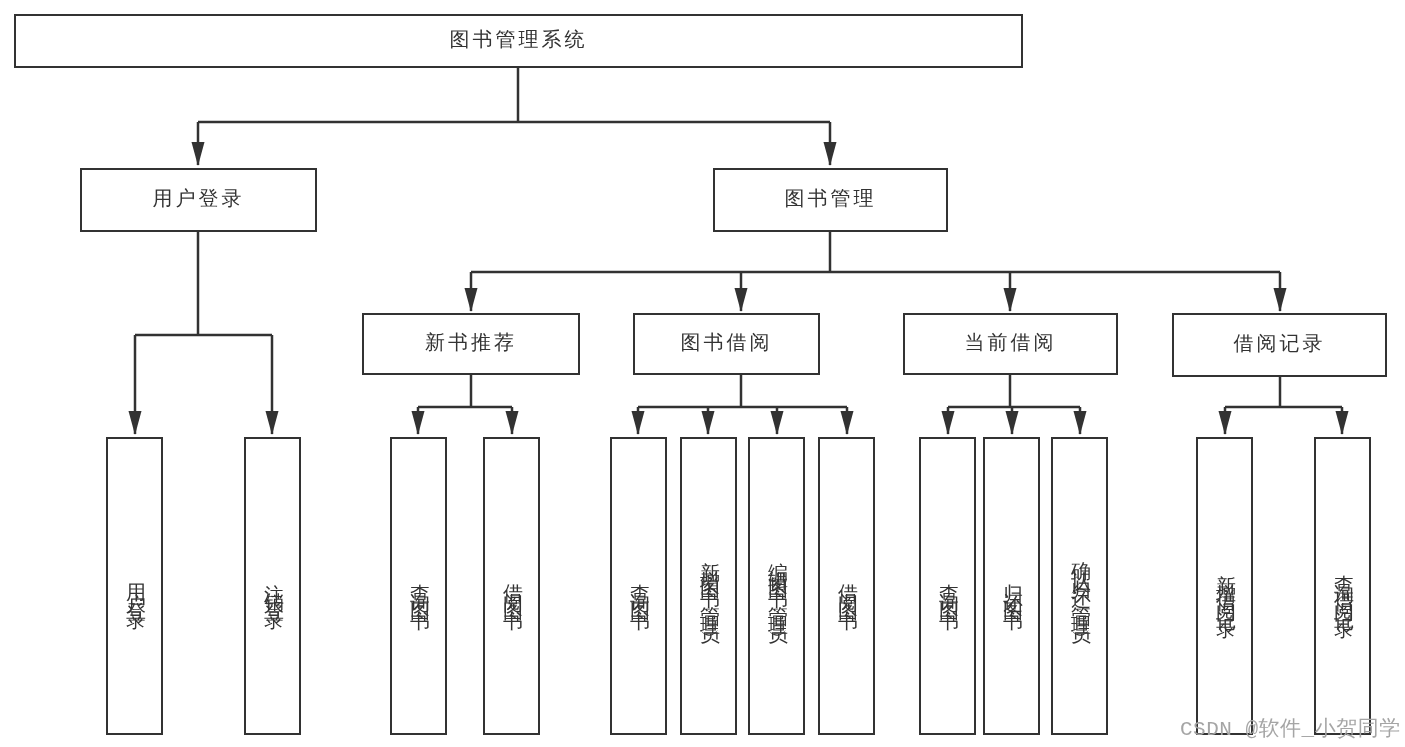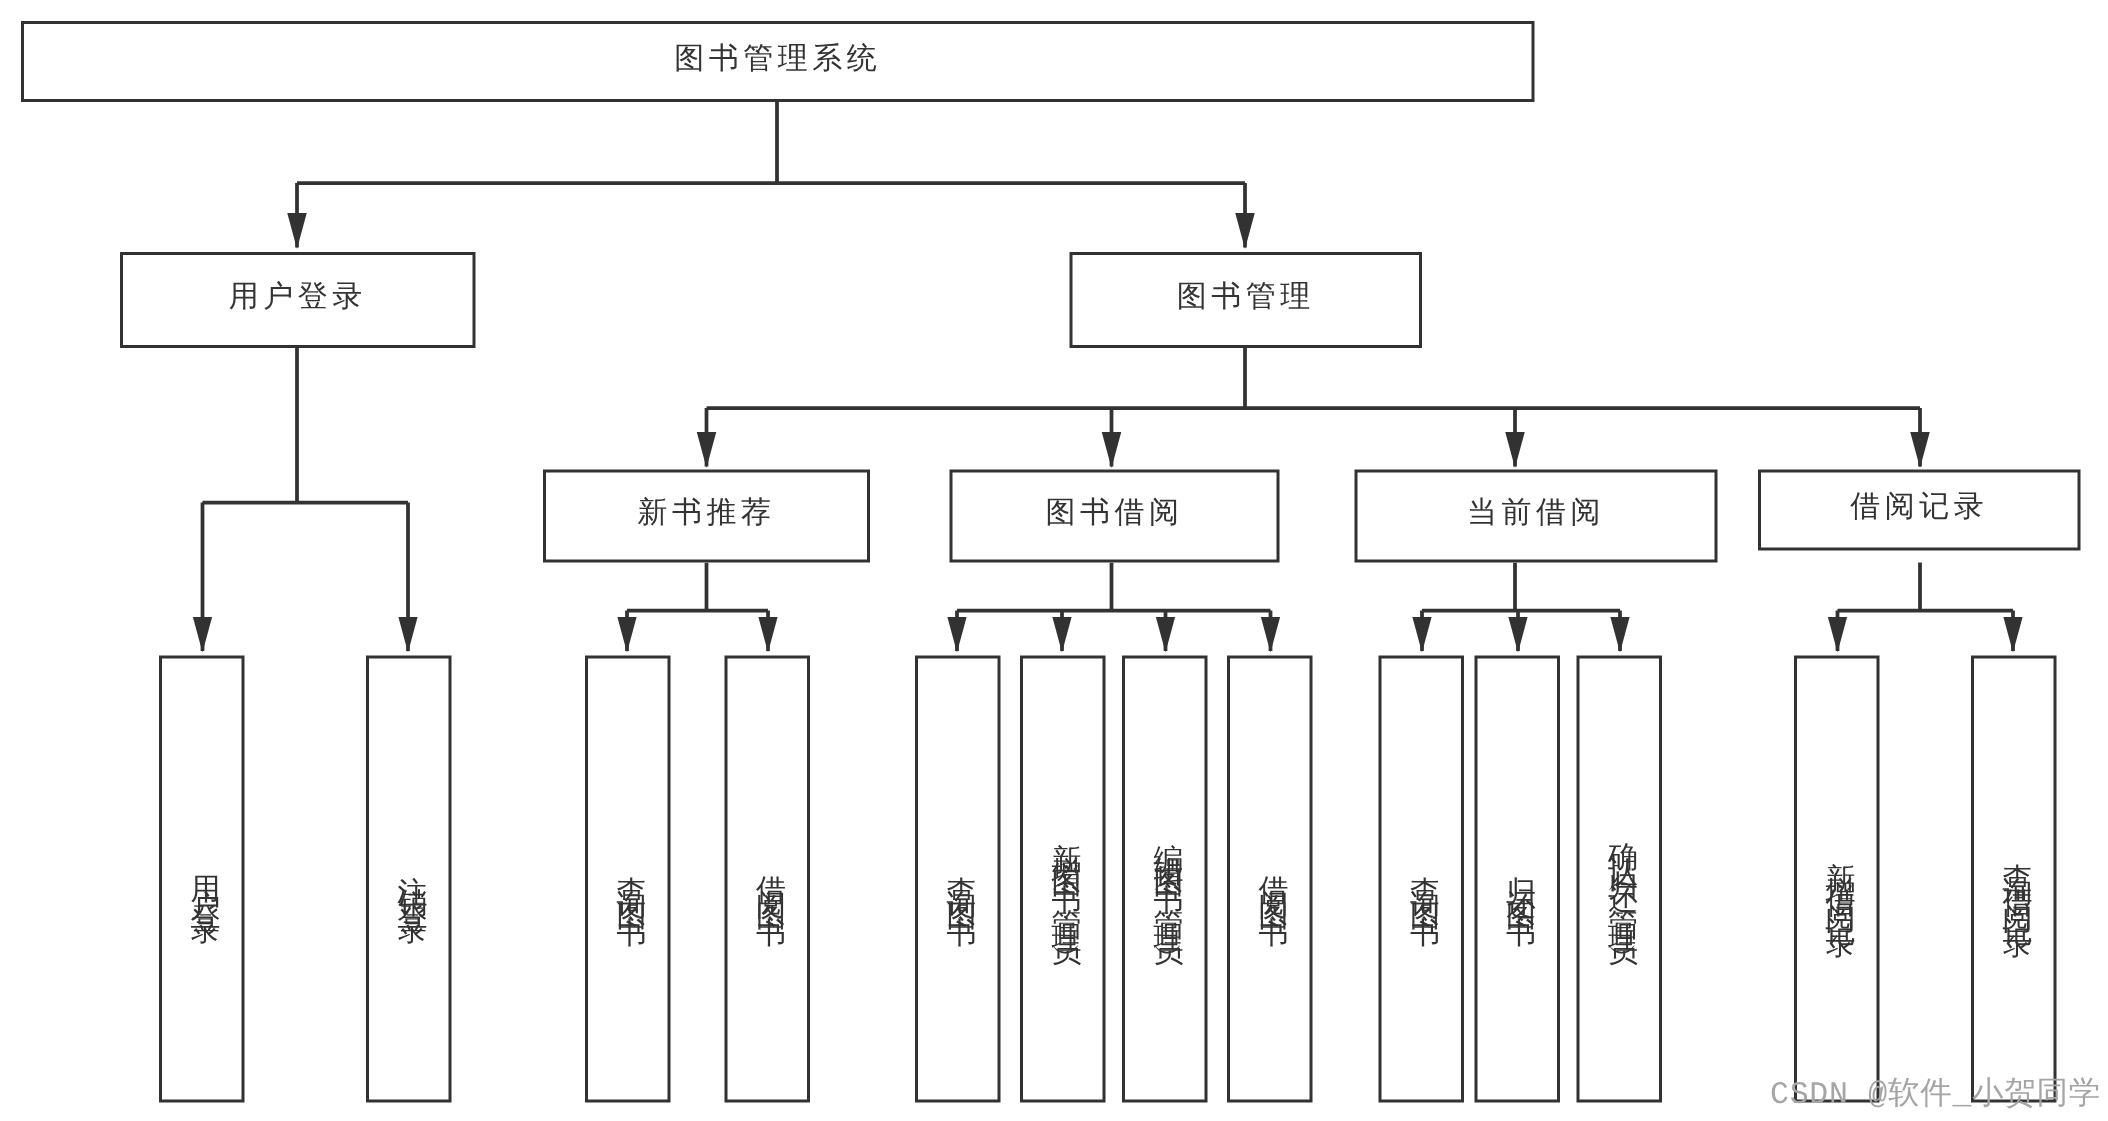--- a/index.html
+++ b/index.html
@@ -105,23 +105,23 @@
       <path d="M1342 407 V434" marker-end="url(#arw)"></path>
     </g>
   </svg>
 
   <div class="node" style="left:14px; top:14px; width:1009px; height:54px;">图书管理系统</div>
 
   <div class="node" style="left:80px; top:168px; width:237px; height:64px;">用户登录</div>
   <div class="node" style="left:362px; top:313px; width:218px; height:62px;">新书推荐</div>
 
   <div class="node" style="left:713px; top:168px; width:235px; height:64px;">图书管理</div>
-  <div class="node" style="left:633px; top:313px; width:220px; height:62px;">图书借阅</div>
-  <div class="node" style="left:903px; top:313px; width:242px; height:62px;">当前借阅</div>
-  <div class="node" style="left:1172px; top:313px; width:215px; height:54px;">借阅记录</div>
+  <div class="node" style="left:633px; top:313px; width:187px; height:62px;">图书借阅</div>
+  <div class="node" style="left:903px; top:313px; width:215px; height:62px;">当前借阅</div>
+  <div class="node" style="left:1172px; top:313px; width:215px; height:64px;">借阅记录</div>
 
   <div class="node v" style="left:106px; top:437px; width:57px; height:298px;">用户登录</div>
   <div class="node v" style="left:244px; top:437px; width:57px; height:298px;">注销登录</div>
 
   <div class="node v" style="left:390px; top:437px; width:57px; height:298px;">查询图书</div>
   <div class="node v" style="left:483px; top:437px; width:57px; height:298px;">借阅图书</div>
 
   <div class="node v" style="left:610px; top:437px; width:57px; height:298px;">查询图书</div>
   <div class="node v" style="left:680px; top:437px; width:57px; height:298px;">新增图书（管理员）</div>
   <div class="node v" style="left:748px; top:437px; width:57px; height:298px;">编辑图书（管理员）</div>

